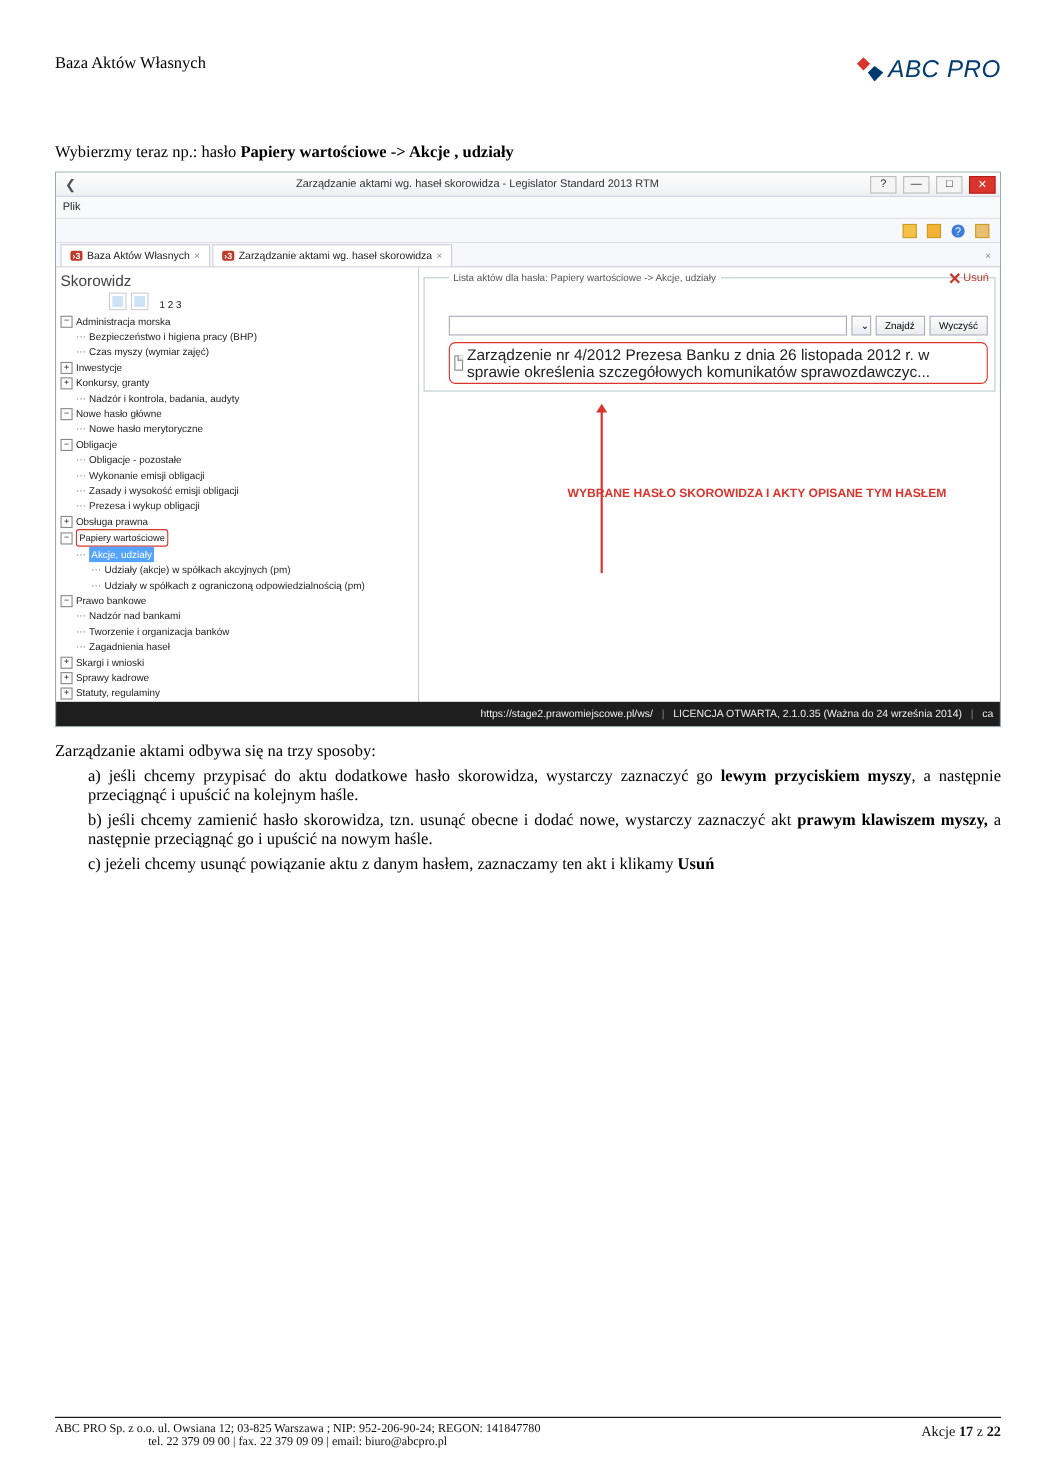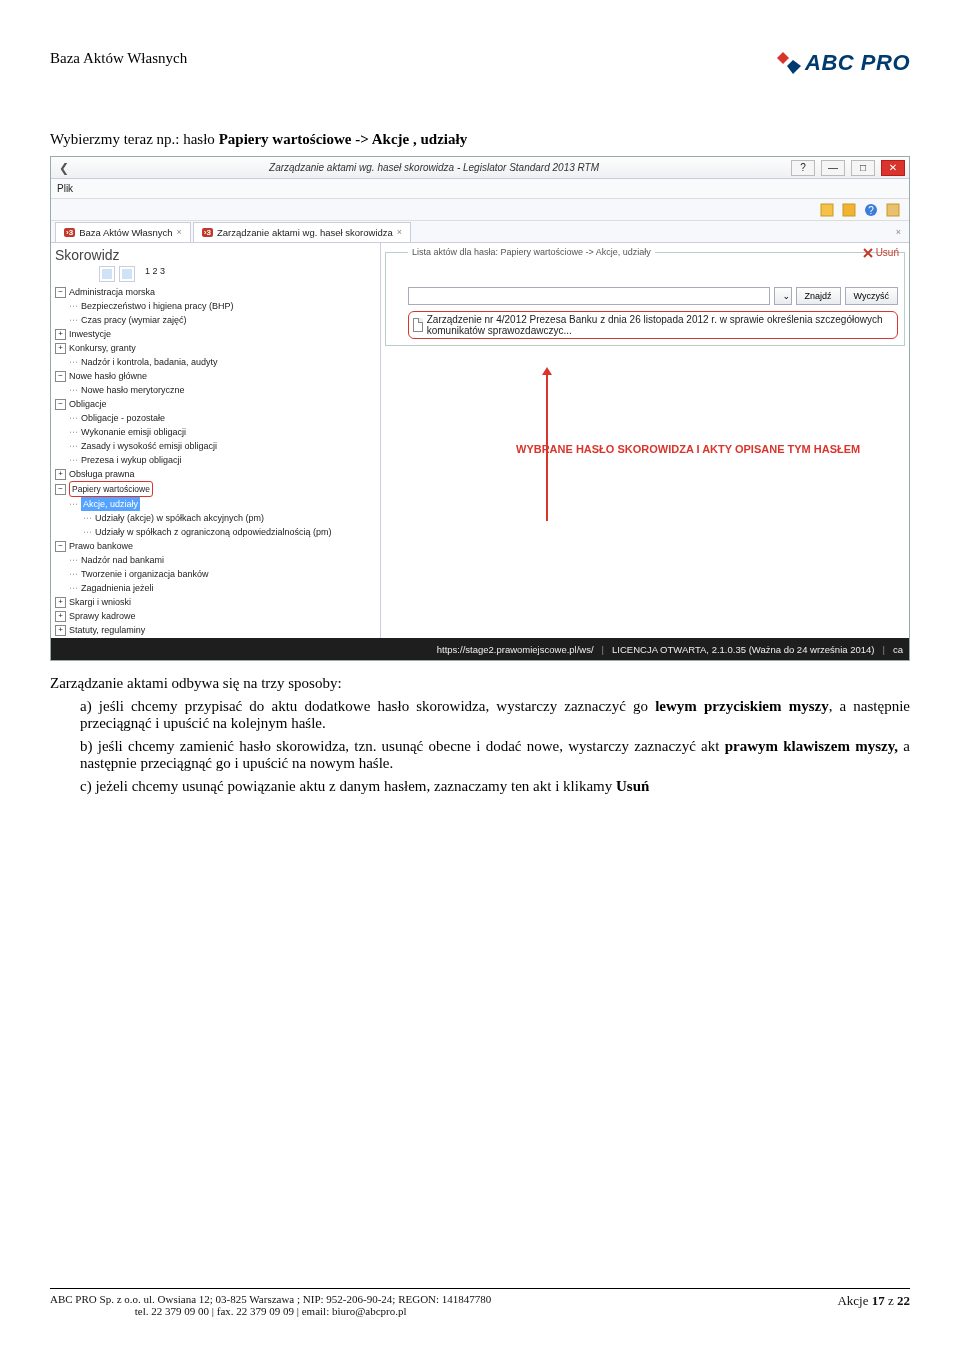--- a/index.html
+++ b/index.html
@@ -15,74 +15,74 @@
   .page { padding: 50px 50px 0 50px; }
   .doc-header {
     font-size: 15px;
     display: flex;
     justify-content: space-between;
     align-items: flex-start;
   }
   .logo-abcpro {
     display: flex; align-items: center;
     font-family: Arial, sans-serif;
-    font-weight: 700; font-style: italic;
+    font-weight: 400; font-style: italic;
     letter-spacing: 0.5px;
     font-size: 22px; color: #003b6f;
   }
   .logo-abcpro svg { margin-right: 4px; }
   .para1 { margin-top: 55px; margin-bottom: 8px; font-size: 15px; }
   .screenshot {
     font-family: Tahoma, Arial, sans-serif;
     font-size: 9px;
     color: #222;
     border: 1px solid #9aa; background: #fff;
     position: relative;
     height: 505px;
   }
   .titlebar {
     display: flex; align-items: center;
     height: 22px; background: linear-gradient(#fdfdfd,#eef0f2);
     border-bottom: 1px solid #ccd;
     font-size: 10px;
   }
   .titlebar .back { padding: 0 8px; color:#555; font-size:12px;}
-  .titlebar .tt { flex:1; text-align:center; color:#333; font-size:10px;font-style:italic;}
+  .titlebar .tt { flex:1; text-align:center; color:#333; font-size:10px;}
   .titlebar .wbtns { display:flex; gap:6px; padding-right:4px;}
   .titlebar .wbtn { width:24px; height:16px; border:1px solid #bbb; display:flex; align-items:center; justify-content:center; font-size:10px; background:#f5f5f5;}
   .titlebar .wbtn.close{ background:#d9352d; color:#fff; border-color:#b71c1c;}
   .menubar { height:20px; display:flex; align-items:center; padding-left:6px; border-bottom:1px solid #ddd; font-size:10px; background:#f9fafc;}
   .toolbar-row { height:22px; display:flex; justify-content:flex-end; align-items:center; gap:6px; padding:0 8px; border-bottom:1px solid #ddd; background:#f7f8fb;}
   .ticon { width:16px; height:16px; display:flex; align-items:center; justify-content:center; }
   .tabs-row { height:22px; display:flex; align-items:center; border-bottom:1px solid #ccd; background:#f7f8fb; padding-left:4px;}
   .tab { display:flex; align-items:center; gap:4px; padding:0 8px; height:20px; border:1px solid #ccd; border-bottom:none; margin-right:2px; background:#fff; font-size:9.5px;}
   .tab .badge{ display:inline-block; background:#c0392b; color:#fff; font-size:8px; padding:0 2px; border-radius:2px; font-weight:bold;}
   .tab .x{ color:#888; font-size:9px;}
   .tabs-row .x-outer{ margin-left:auto; padding-right:8px; color:#888;}
   .app-body{ display:flex; height: calc(100% - 108px);}
   .left-pane{ width:330px; border-right:1px solid #ccd; padding:4px; overflow:hidden;}
   .right-pane{ flex:1; padding:4px; position:relative;}
   .grp-title{ font-size:14px; color:#444; margin-bottom:2px;}
-  .view-btns{ display:flex; gap:4px; align-items:flex-start; margin:3px 0;padding-left:44px;}
+  .view-btns{ display:flex; gap:4px; align-items:flex-end; margin:3px 0;padding-left:44px;}
   .vb{ width:16px; height:16px; border:1px solid #ccd; display:flex; align-items:center; justify-content:center;}
   .tree{ font-size:9px; line-height:14px; color:#222;}
   .tree .row{ display:flex; align-items:center; white-space:nowrap;}
   .tree .tw{ width:11px; height:11px; border:1px solid #888; display:inline-flex; align-items:center; justify-content:center; font-size:8px; margin-right:3px; background:#fff;}
   .tree .ind1{ padding-left:14px;} .tree .ind2{ padding-left:28px;}
   .dash{ color:#888; margin-right:3px;}
   .sel{ display:inline-block; padding:0 2px; background:#54a3ff; color:#fff;}
   .red-box{ display:inline-block; border:1.5px solid #d9352d; border-radius:3px; padding:0 2px; font-size:8.5px;}
   .right-pane fieldset{ border:1px solid #bcc; padding:6px 6px 6px 22px; font-size:9px;}
   .right-pane legend{ padding:0 4px; color:#555;}
   .usun{ position:absolute; right:10px; top:4px; color:#c0392b; font-size:10px; display:flex; align-items:center; gap:3px;}
   .search-row{ display:flex; gap:4px; margin:24px 0 6px 0;}
   .search-row input{ flex:1; height:18px; border:1px solid #aab; font-size:9px; padding:0 4px;}
   .btn-sm{ height:18px; border:1px solid #aab; background:linear-gradient(#fdfdfd,#e9ecef); font-size:9px; padding:0 8px;}
   .btn-dd{ width:18px;}
-  .result-row{ display:flex; align-items:center; gap:4px; border:1.5px solid #d9352d; border-radius:6px; padding:2px 4px; font-size:10px;}
+  .result-row{ display:flex; align-items:center; gap:4px; border:1.5px solid #d9352d; border-radius:6px; padding:2px 4px; font-size:14px;}
   .doc-ico{ width:12px; height:14px; background:#fff; border:1px solid #888; position:relative;}
   .doc-ico:after{ content:""; position:absolute; right:-1px; top:-1px; width:4px; height:4px; background:#eee; border-left:1px solid #888; border-bottom:1px solid #888;}
   .arrow-up{ position:absolute; left:165px; top:130px; width:2px; height:148px; background:#d9352d;}
   .arrow-up:before{ content:""; position:absolute; top:-6px; left:-4px; border-left:5px solid transparent; border-right:5px solid transparent; border-bottom:8px solid #d9352d;}
   .caption{ position:absolute; left:135px; top:200px; color:#d9352d; font-weight:bold; font-size:11px;}
   .statusbar{ position:absolute; left:0; right:0; bottom:0; height:22px; background:#1e1e1e; color:#eee; font-size:9.5px; display:flex; align-items:center; justify-content:flex-end; padding-right:6px; gap:8px;}
   .statusbar .sep{ color:#888;}
   .body-text{ margin-top:14px; font-size:15px; }
   .body-text ol{ list-style:none; padding-left:30px; }
   .body-text li{ margin-top:6px; text-align:justify;}
@@ -185,21 +185,21 @@
           <div class="row">
               <span class="tw">−</span>
               <span>Administracja morska</span>
             </div>
           <div class="row ind1">
               <span class="dash">⋯</span>
               <span>Bezpieczeństwo i higiena pracy (BHP)</span>
             </div>
           <div class="row ind1">
               <span class="dash">⋯</span>
-              <span>Czas pracy (wymiar zajęć)</span>
+              <span>Czas myszy (wymiar zajęć)</span>
             </div>
           <div class="row">
               <span class="tw">+</span>
               <span>Inwestycje</span>
             </div>
           <div class="row">
               <span class="tw">+</span>
               <span>Konkursy, granty</span>
             </div>
           <div class="row ind1">
@@ -261,21 +261,21 @@
           <div class="row ind1">
               <span class="dash">⋯</span>
               <span>Nadzór nad bankami</span>
             </div>
           <div class="row ind1">
               <span class="dash">⋯</span>
               <span>Tworzenie i organizacja banków</span>
             </div>
           <div class="row ind1">
               <span class="dash">⋯</span>
-              <span>Zagadnienia jeżeli</span>
+              <span>Zagadnienia haseł</span>
             </div>
           <div class="row">
               <span class="tw">+</span>
               <span>Skargi i wnioski</span>
             </div>
           <div class="row">
               <span class="tw">+</span>
               <span>Sprawy kadrowe</span>
             </div>
           <div class="row">

